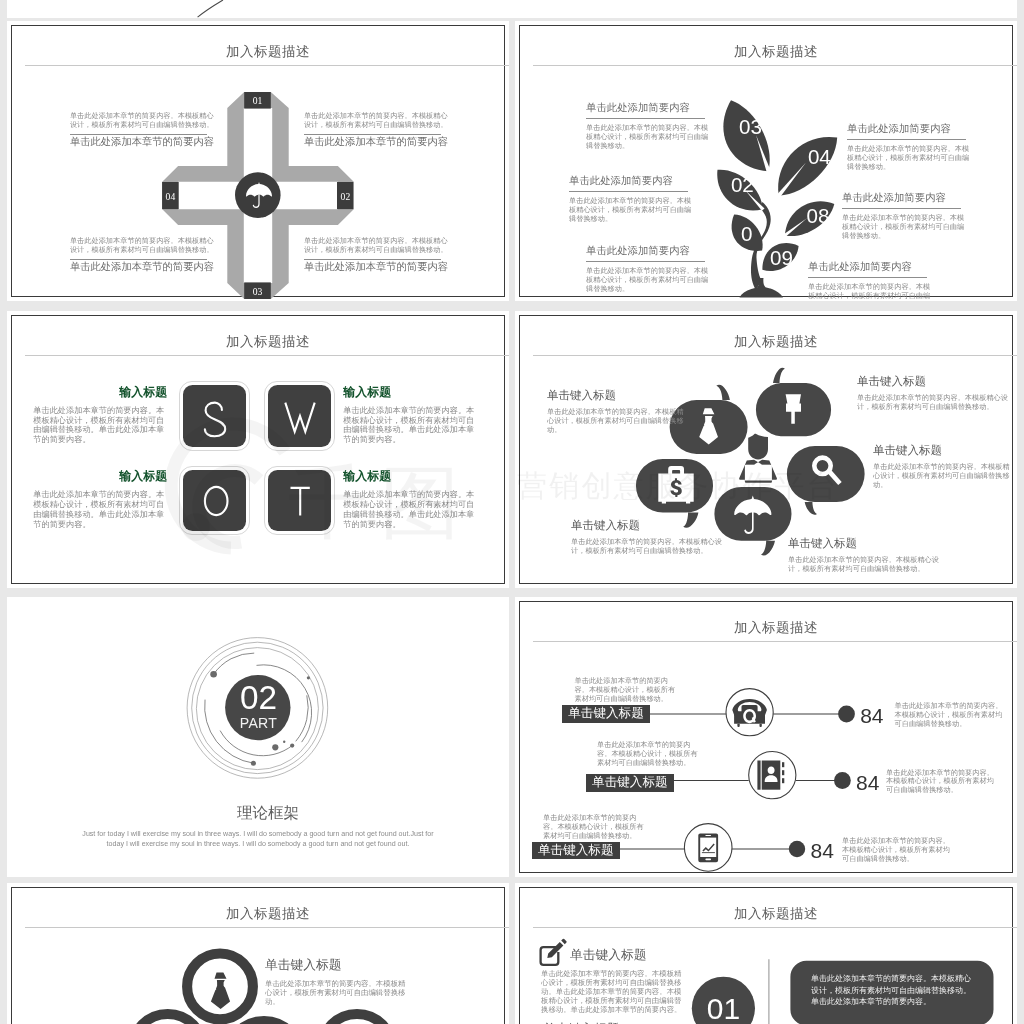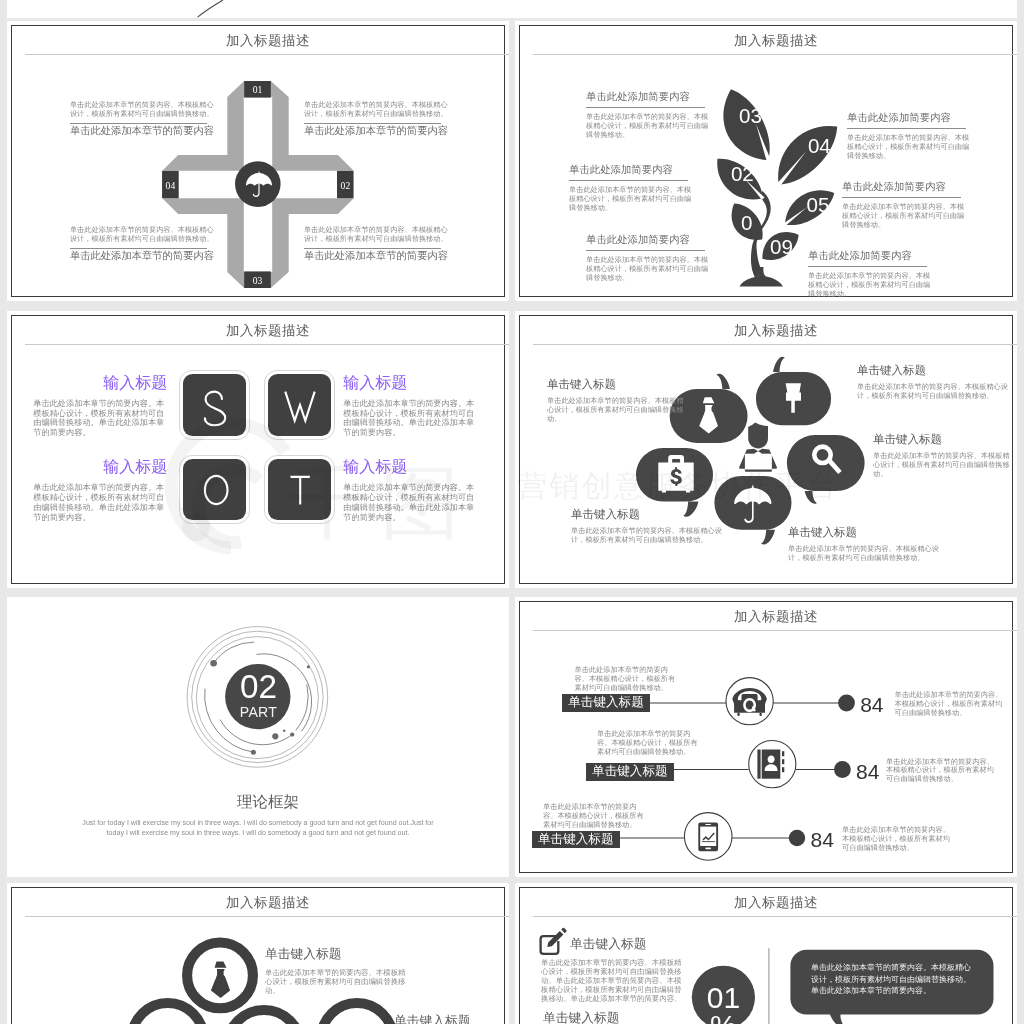--- a/index.html
+++ b/index.html
@@ -4,21 +4,21 @@
 <style>
   html,body{margin:0;padding:0;}
   body{width:1024px;height:1024px;background:#e8e8e8;
        font-family:"Liberation Sans",sans-serif;overflow:hidden;
        -webkit-font-smoothing:antialiased;}
   .page{position:relative;width:1024px;height:1024px;background:#e8e8e8;}
   .stage,.card{transform:translateZ(0);}
   .card{position:absolute;background:#ffffff;box-sizing:border-box;overflow:hidden;}
   .card .frame{position:absolute;left:4px;top:4px;right:4px;bottom:4px;
        border:1.5px solid #3a3a3a;box-sizing:border-box;}
-  .stage{position:absolute;left:0;top:3px;width:522px;height:276px;}
+  .stage{position:absolute;left:0;top:14px;width:522px;height:276px;}
   
   .sl-title{position:absolute;left:0;right:0;top:8px;text-align:center;
        font-size:13.5px;color:#5a5a5a;letter-spacing:.5px;}
   .sl-rule{position:absolute;height:1px;background:#c8c8c8;}
   .tiny{font-size:7.2px;line-height:9.1px;color:#8a8a8a;}
   .mid{font-size:10.3px;color:#6a6a6a;}
   .xblk{position:absolute;width:148px;}
   .xblk .tiny{width:146px;}
   .brule{height:1.4px;background:#8d8d8d;width:137px;margin-top:4.5px;}
   .xblk .mid{margin-top:0;white-space:nowrap;}
@@ -27,21 +27,21 @@
   .prule{height:1.2px;background:#8d8d8d;width:119px;margin-top:3px;}
   .pblk .tiny{margin-top:4px;width:123px;}
   .leafnum{position:absolute;color:#fff;font-size:20.6px;line-height:20.6px;font-family:"Liberation Sans",sans-serif;}
   .swbox{position:absolute;width:70.9px;height:69.7px;border:1.6px solid #d6d6d6;
          border-radius:13px;box-sizing:border-box;display:flex;align-items:center;justify-content:center;position:absolute;}
   .swbox span{display:flex;align-items:center;justify-content:center;width:62.2px;height:61.6px;
          background:#404040;border-radius:9.5px;font-size:0;color:transparent;box-sizing:border-box;}
   .swbox svg{position:absolute;left:0;top:0;width:70.9px;height:69.7px;}
   .tiny2{font-size:8.2px;line-height:9.85px;color:#8a8a8a;}
   .sblk{position:absolute;width:134px;}
-  .swhd{font-size:16px;color:#8b5cf6;font-weight:normal;white-space:nowrap;}
+  .swhd{font-size:12px;color:#14532d;font-weight:bold;white-space:nowrap;}
   .sblk .tiny2{margin-top:5px;width:133px;}
   .sblk-l .swhd{text-align:right;}
   .bblk{position:absolute;}
   .bhd{font-size:11.5px;color:#5a5a5a;white-space:nowrap;margin-bottom:4px;}
   .bblk-r{text-align:left;}
   .tlrow{position:absolute;left:0;top:0;width:502px;height:280px;}
   .tlrow .tlpara{position:absolute;}
   .tiny3{font-size:7.2px;line-height:8.85px;color:#8a8a8a;}
   .tiny4{font-size:7.4px;line-height:9px;color:#8a8a8a;}
   .tinyw{font-size:8px;line-height:11.6px;color:#f0f0f0;}
@@ -361,21 +361,21 @@
         <g fill="#ffffff">
         <path d="M41.0 37.0 L51.8 74.5 L55.8 73.1 Z"></path>
         <path d="M91.0 64.5 L61.6 96.9 L64.8 99.5 Z"></path>
         <path d="M30.5 92.5 L46.9 112.8 L49.5 110.4 Z"></path>
         <path d="M91.9 120.3 L68.4 136.5 L70.4 139.1 Z"></path>
         </g>
       </svg>
       <div class="leafnum" style="left:224.1px;top:81.8px;">03</div>
       <div class="leafnum" style="left:292.9px;top:112.1px;">04</div>
       <div class="leafnum" style="left:215.9px;top:139.9px;">02</div>
-      <div class="leafnum" style="left:291.6px;top:171.0px;">05</div>
+      <div class="leafnum" style="left:291.6px;top:171.0px;">08</div>
       <div class="leafnum" style="left:226.1px;top:189.2px;">0</div>
       <div class="leafnum" style="left:255.1px;top:213.1px;">09</div>
 
       <div class="pblk" style="left:71px;top:66px;">
         <div class="mid2">单击此处添加简要内容</div>
         <div class="prule"></div>
         <div class="tiny">单击此处添加本章节的简要内容。本模板精心设计，模板所有素材均可自由编辑替换移动。</div>
       </div>
       <div class="pblk" style="left:54px;top:139px;">
         <div class="mid2">单击此处添加简要内容</div>

